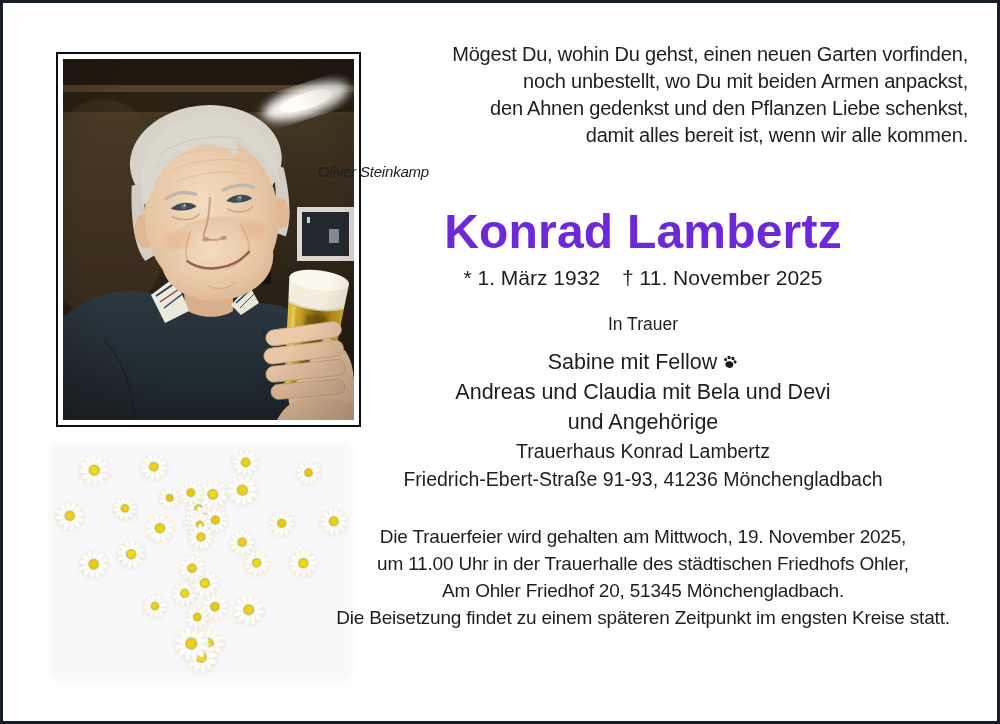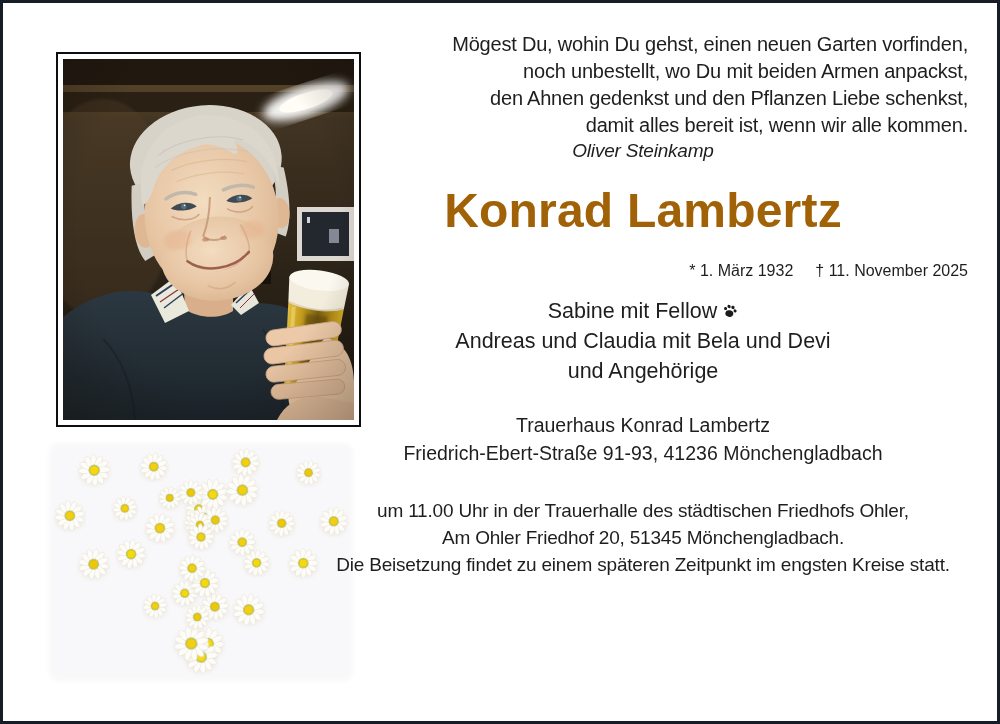--- a/index.html
+++ b/index.html
@@ -24,36 +24,36 @@
   }
   .photo-frame svg{display:block;width:291px;height:361px;}
   
   .daisy-heart{
     position:absolute;left:38px;top:438px;
     width:320px;height:250px;
   }
   .daisy-heart svg{display:block;width:100%;height:100%;}
   
   .right-col{
-    position:absolute;left:315px;top:28px;width:650px;
+    position:absolute;left:315px;top:38px;width:650px;
     text-align:center;
   }
   .poem{ text-align:right;font-size:20px;line-height:27px;letter-spacing:-0.2px; }
-  .poem-author{ text-align:center;font-style:italic;font-size:19px;line-height:20px;margin-top:2px; }
+  .poem-author{ text-align:left;font-style:italic;font-size:15px;line-height:20px;margin-top:13px; }
   .name{
     margin:24px 0 0 0;
     font-size:48px;line-height:52px;font-weight:bold;
-    letter-spacing:0.2px;color:#a16207;
+    letter-spacing:0.2px;color:#6d28d9;
   }
-  .dates{ margin-top:21px;font-size:16px;line-height:26px;text-align:right; }
+  .dates{ margin-top:7px;font-size:21px;line-height:26px; }
   .dates .gap{ display:inline-block;width:22px; }
   .in-trauer{ margin-top:22px;font-size:17.5px;line-height:22px; }
   .mourners{ margin-top:12px;font-size:21.5px;line-height:30px; }
   .paw{ width:16px;height:16px;margin-left:5px;vertical-align:-1px; }
-  .contact{ margin-top:25px;font-size:19.5px;line-height:28px; }
+  .contact{ font-size:19.5px;line-height:28px; }
   .funeral{ margin-top:30px;font-size:19px;line-height:27px;letter-spacing:-0.2px; }
 </style>
 </head>
 <body>
 
 <div class="card">
 
   <div class="photo-frame">
     <svg viewBox="0 0 291 361" xmlns="http://www.w3.org/2000/svg">
       <defs>
@@ -775,20 +775,21 @@
       <div class="poem-line">damit alles bereit ist, wenn wir alle kommen.</div>
       <div class="poem-author">Oliver Steinkamp</div>
     </div>
 
     <h1 class="name">Konrad Lambertz</h1>
 
     <div class="dates">
       <span>* 1. März 1932</span><span class="gap"></span><span>† 11. November 2025</span>
     </div>
 
+    <div class="in-trauer">In Trauer</div>
 
     <div class="mourners">
       <div>
         <span>Sabine mit Fellow</span><svg class="paw" viewBox="0 0 24 24" xmlns="http://www.w3.org/2000/svg">
             <g transform="rotate(14 12 12)" fill="#1b1b1b">
               <ellipse cx="12" cy="16" rx="6" ry="5"></ellipse>
               <circle cx="4.6" cy="10" r="2.3"></circle>
               <circle cx="9" cy="5.8" r="2.5"></circle>
               <circle cx="15" cy="5.8" r="2.5"></circle>
               <circle cx="19.4" cy="10" r="2.3"></circle>
@@ -798,19 +799,20 @@
       <div>Andreas und Claudia mit Bela und Devi</div>
       <div>und Angehörige</div>
     </div>
 
     <div class="contact">
       <div>Trauerhaus Konrad Lambertz</div>
       <div>Friedrich-Ebert-Straße 91-93, 41236 Mönchengladbach</div>
     </div>
 
     <div class="funeral">
+      <div>Die Trauerfeier wird gehalten am Mittwoch, 19. November 2025,</div>
       <div>um 11.00 Uhr in der Trauerhalle des städtischen Friedhofs Ohler,</div>
       <div>Am Ohler Friedhof 20, 51345 Mönchengladbach.</div>
       <div>Die Beisetzung findet zu einem späteren Zeitpunkt im engsten Kreise statt.</div>
     </div>
 
   </div>
 </div>
 
 </body></html>

